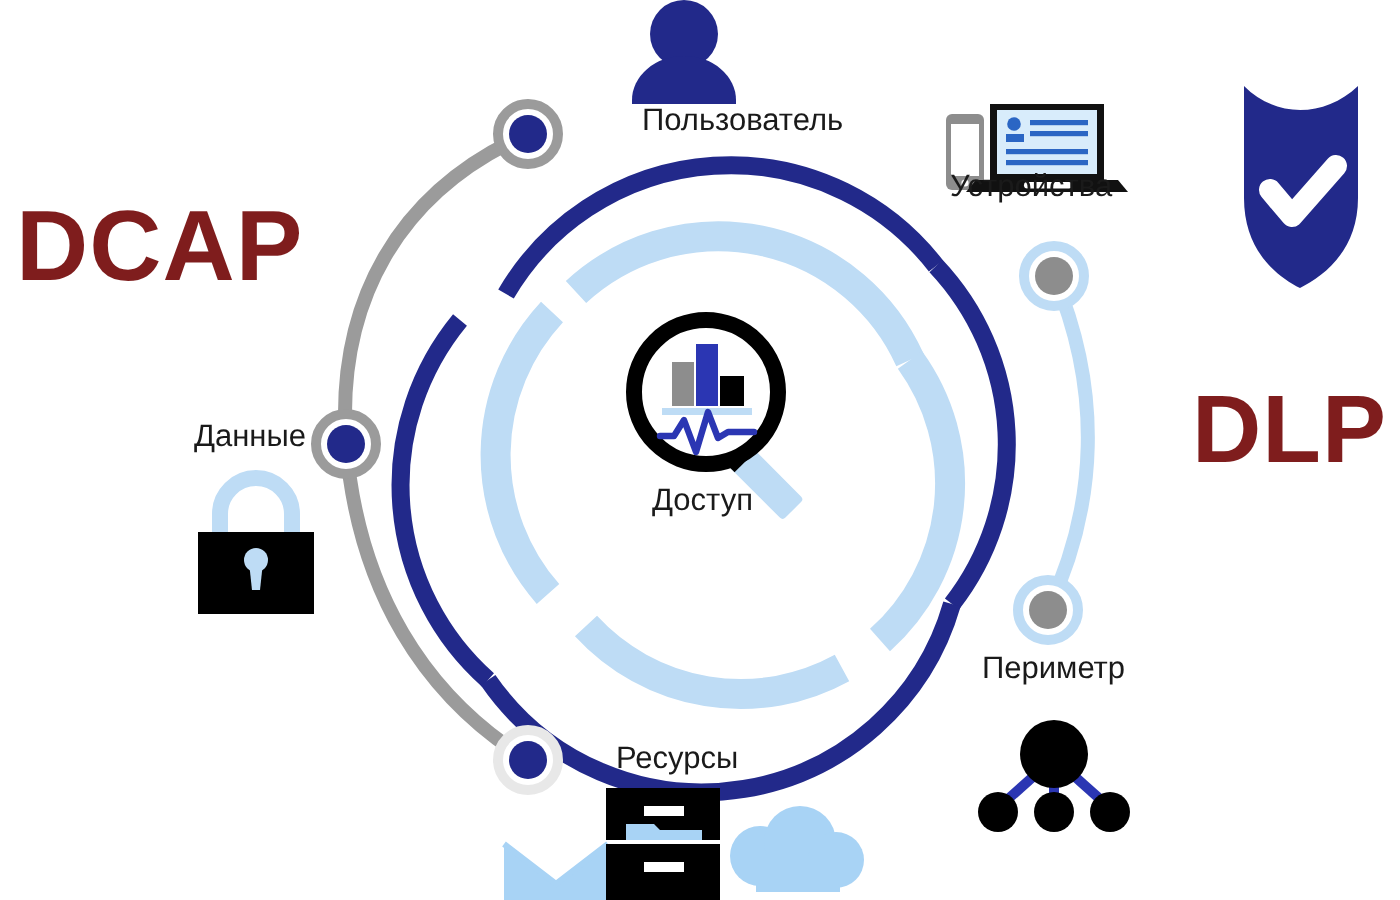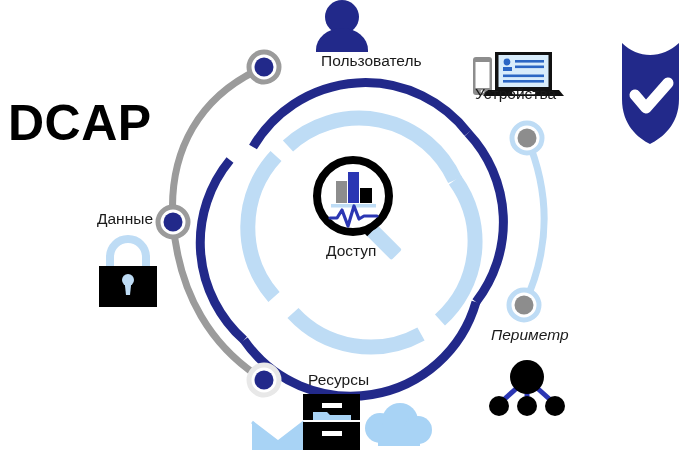--- a/index.html
+++ b/index.html
@@ -29,33 +29,33 @@
   .lbl {
     position: absolute;
     color: #1a1a1a;
     font-size: 15.5px;
     font-family: "Liberation Sans", sans-serif;
     white-space: nowrap;
     line-height: 1;
   }
   .brand {
     position: absolute;
-    color: #000000;
+    color: #7f1d1d;
     font-weight: bold;
     font-family: "Liberation Sans", sans-serif;
     letter-spacing: 0.5px;
     line-height: 1;
     white-space: nowrap;
   }
   #brand-dcap { left: 8px; top: 98px; font-size: 50px; }
   #brand-dlp  { left: 596px; top: 192px; font-size: 48px; }
 
   #label-user      { left: 285px; top: 53px; margin-left: 36px; }
   #label-devices   { left: 475px; top: 86px; }
-  #label-perimeter { left: 491px; top: 327px; font-style: italic; }
+  #label-perimeter { left: 491px; top: 327px; }
   #label-resources { left: 308px; top: 372px; }
   #label-access    { left: 97px; top: 211px; }
   #label-data      { left: 326px; top: 243px; }
 </style>
 </head>
 <body>
 
 <div id="stage">
 
   <svg class="diagram" viewBox="0 0 700 450">
@@ -181,20 +181,21 @@
     </g>
 
     <g>
       <path d="M 622 43 C 638 59 662 59 679 43 L 679 99 C 679 125 662 138 650 144
                C 638 138 622 125 622 99 Z" fill="#22298a"></path>
       <polyline points="635,95 646,108 668,83" fill="none" stroke="#ffffff" stroke-width="11" stroke-linecap="round" stroke-linejoin="round"></polyline>
     </g>
   </svg>
 
   <div class="brand" id="brand-dcap">DCAP</div>
+  <div class="brand" id="brand-dlp">DLP</div>
 
   <div class="lbl" id="label-user">Пользователь</div>
   <div class="lbl" id="label-access">Данные</div>
   <div class="lbl" id="label-resources">Ресурсы</div>
   <div class="lbl" id="label-devices">Устройства</div>
   <div class="lbl" id="label-perimeter">Периметр</div>
   <div class="lbl" id="label-data">Доступ</div>
 
 </div>
 

